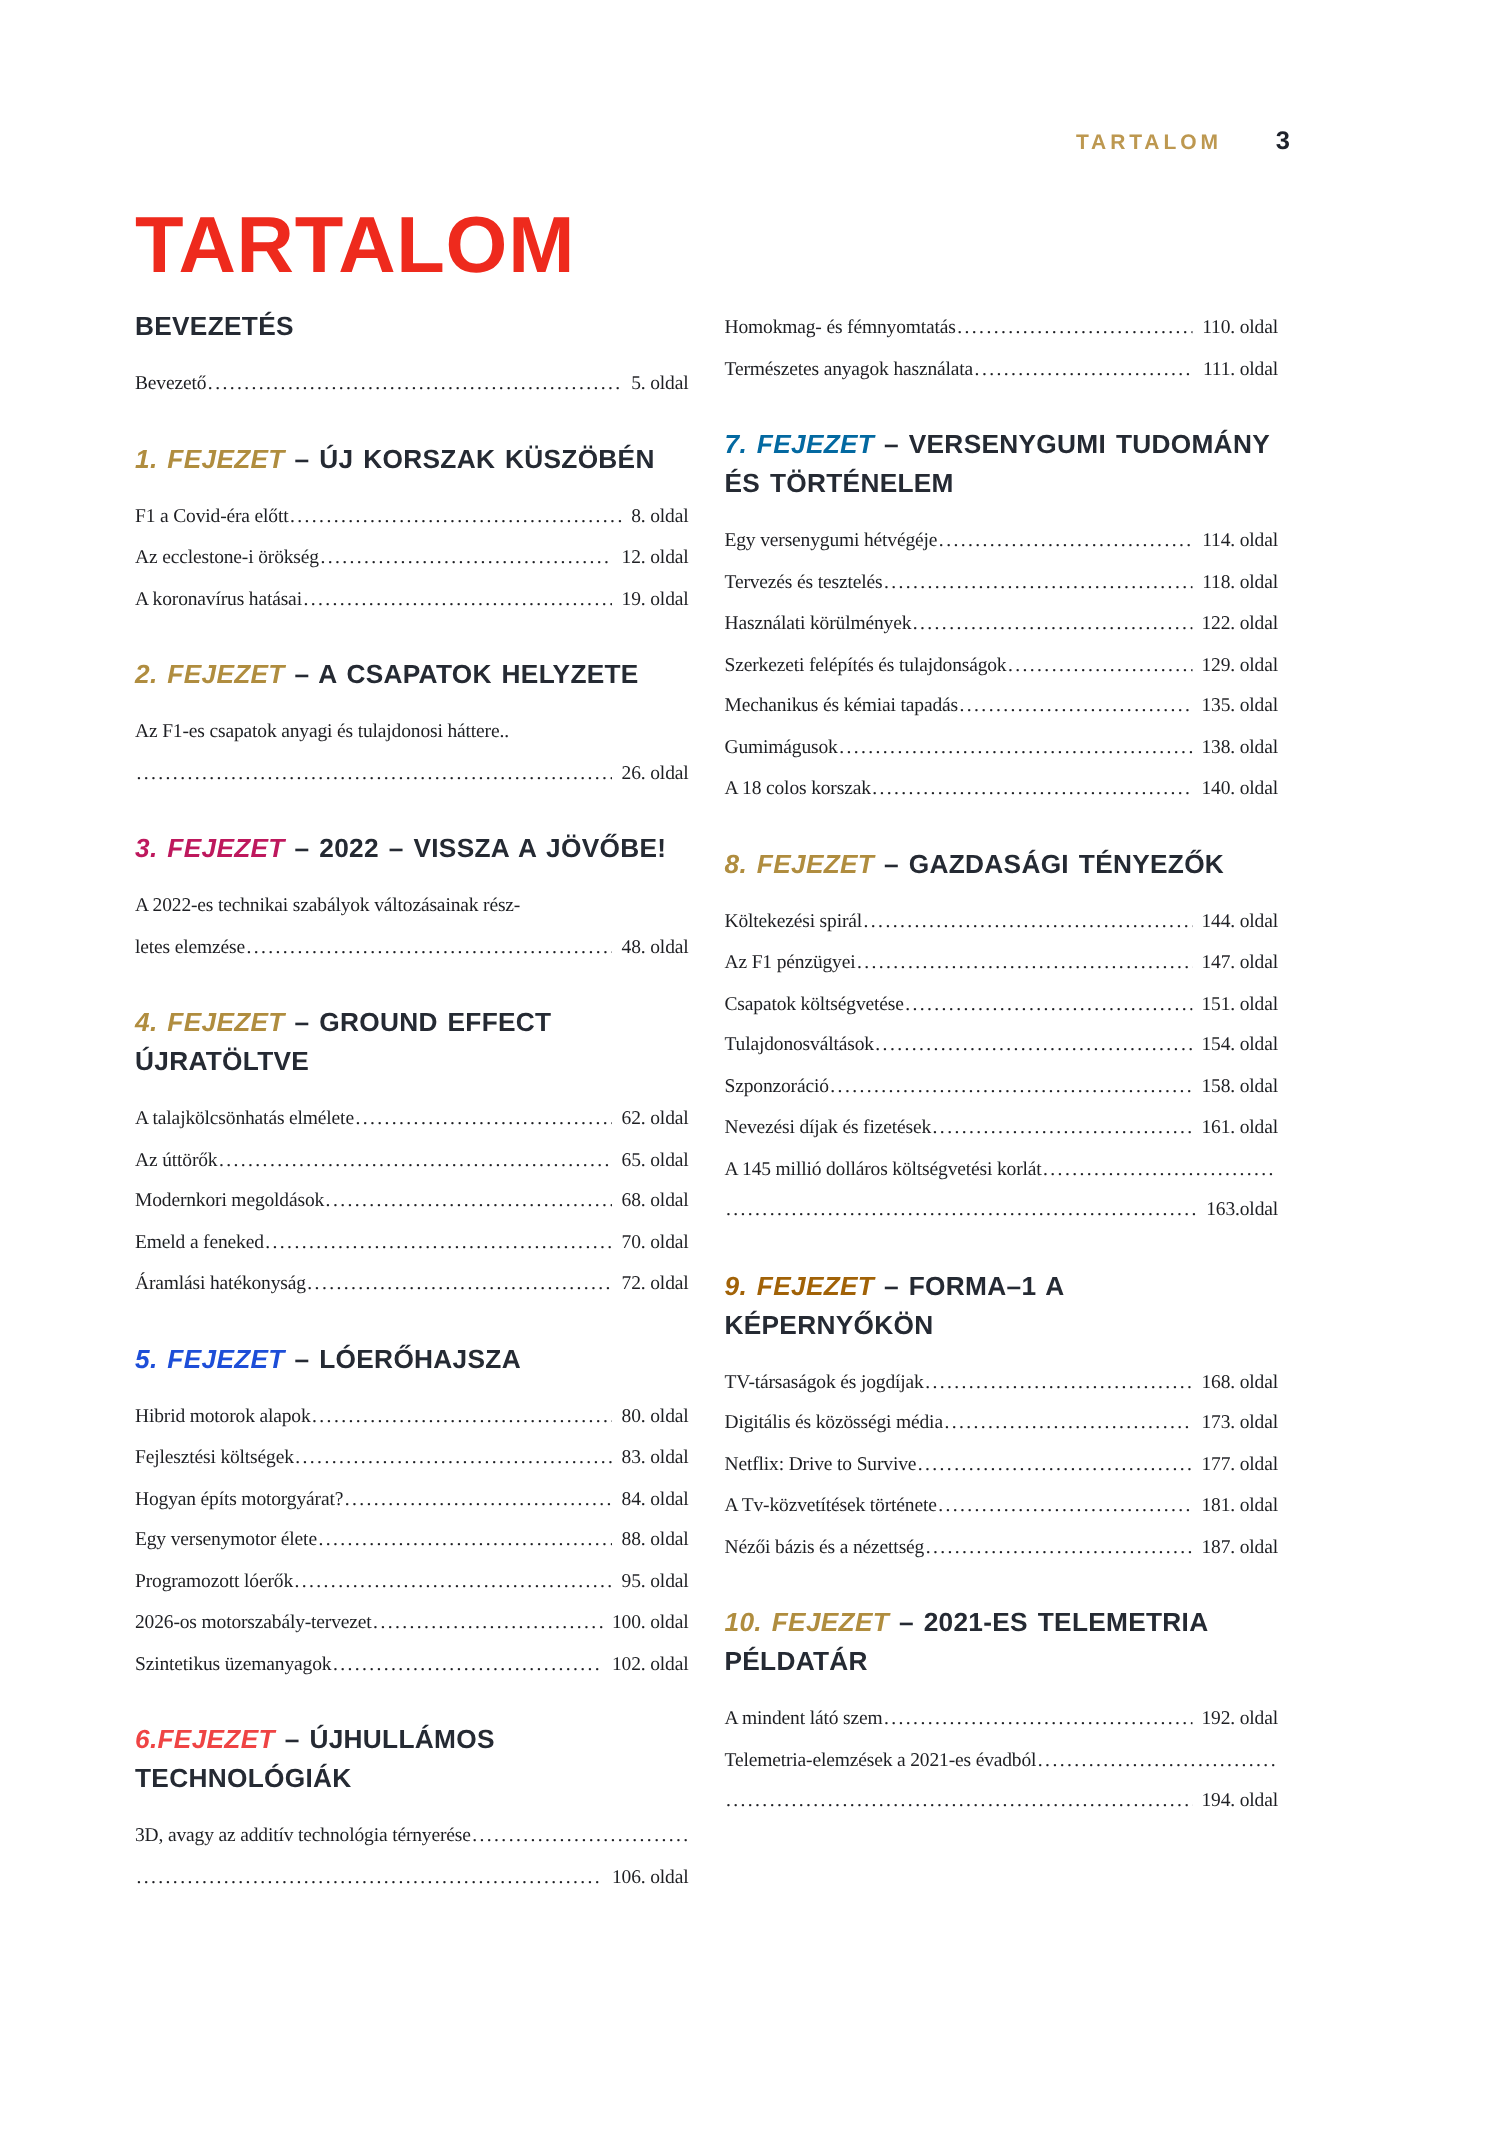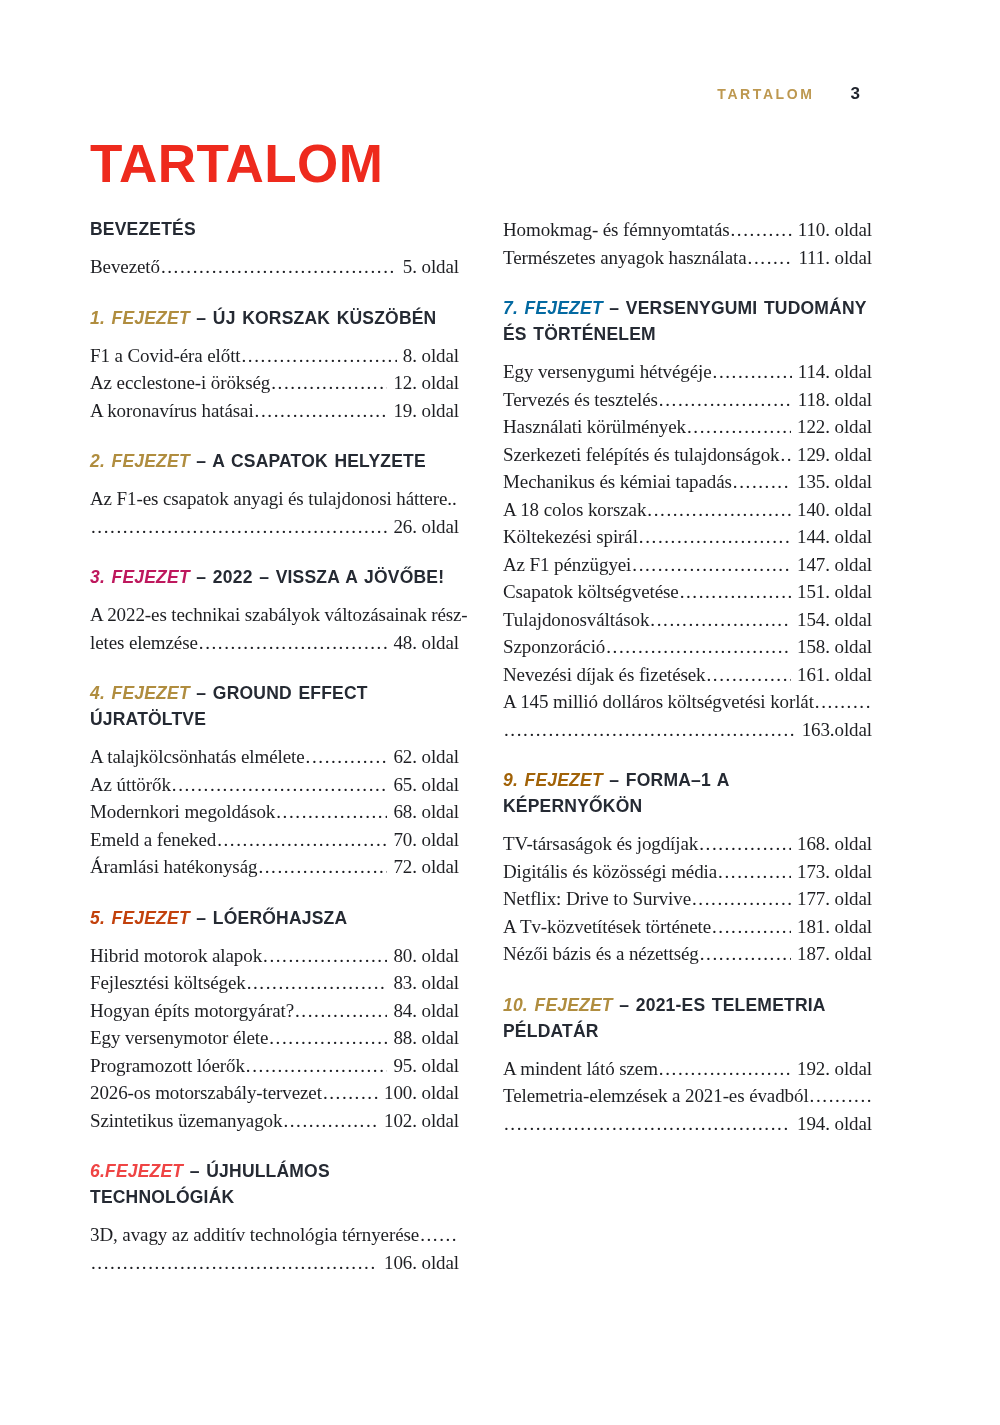--- a/index.html
+++ b/index.html
@@ -14,33 +14,33 @@
     font-family:"Liberation Sans",sans-serif;
   }
   .rh-title{font-weight:700;font-size:14px;letter-spacing:2.6px;color:#bd9850;}
   .rh-page{font-weight:700;font-size:17px;color:#1e222b;}
   .content{padding:136px 140px 0 90px;}
   .page-title{
     font-family:"Liberation Sans",sans-serif;font-weight:700;
     font-size:53px;line-height:56px;color:#ee2a1d;
     letter-spacing:0.5px;margin:0;
   }
-  .columns{display:flex;gap:44px;margin-top:24px;}
+  .columns{display:flex;gap:24px;margin-top:12px;}
   .col{width:369px;flex:0 0 369px;}
   .section h3{
     font-family:"Liberation Sans",sans-serif;font-weight:700;
     font-size:17.5px;line-height:26px;color:#252a33;
     letter-spacing:0.2px;word-spacing:1.5px;
     margin:24px 0 11px 0;
   }
   .section:first-child h3{margin-top:0;}
   .section h3 .num{color:#b08d3f;font-style:italic;}
   .entry{
     display:flex;align-items:baseline;
-    font-size:19px;line-height:27.5px;letter-spacing:-0.1px;
+    font-size:13px;line-height:27.5px;letter-spacing:-0.1px;
     white-space:nowrap;
   }
   .entry .label{flex:0 0 auto;}
   .leader{flex:1 1 auto;overflow:hidden;min-width:6px;margin:0 1px;}
   .leader::before{
     content:"....................................................................................................";
     letter-spacing:1.6px;color:#1e1f23;
   }
   .page-num{flex:0 0 auto;padding-left:5px;}
 </style>
@@ -125,21 +125,21 @@
             <span class="leader"></span>
             <span class="page-num">70. oldal</span>
           </div>
           <div class="entry">
             <span class="label">Áramlási hatékonyság</span>
             <span class="leader"></span>
             <span class="page-num">72. oldal</span>
           </div>
         </div>
         <div class="section">
-          <h3><span class="num" style="color: #c2410c;">5. FEJEZET</span> <span class="rest">– LÓERŐHAJSZA</span></h3>
+          <h3><span class="num" style="color: #1d4ed8;">5. FEJEZET</span> <span class="rest">– LÓERŐHAJSZA</span></h3>
           <div class="entry">
             <span class="label">Hibrid motorok alapok</span>
             <span class="leader"></span>
             <span class="page-num">80. oldal</span>
           </div>
           <div class="entry">
             <span class="label">Fejlesztési költségek</span>
             <span class="leader"></span>
             <span class="page-num">83. oldal</span>
           </div>
@@ -215,26 +215,32 @@
             <span class="label">Szerkezeti felépítés és tulajdonságok</span>
             <span class="leader"></span>
             <span class="page-num">129. oldal</span>
           </div>
           <div class="entry">
             <span class="label">Mechanikus és kémiai tapadás</span>
             <span class="leader"></span>
             <span class="page-num">135. oldal</span>
           </div>
           <div class="entry">
+            <span class="label">Gumimágusok</span>
+            <span class="leader"></span>
+            <span class="page-num">138. oldal</span>
+          </div>
+          <div class="entry">
             <span class="label">A 18 colos korszak</span>
             <span class="leader"></span>
             <span class="page-num">140. oldal</span>
           </div>
         </div>
         <div class="section">
+          <h3><span class="num" style="color: rgb(176, 141, 63);">8. FEJEZET</span> <span class="rest">– GAZDASÁGI TÉNYEZŐK</span></h3>
           <div class="entry">
             <span class="label">Költekezési spirál</span>
             <span class="leader"></span>
             <span class="page-num">144. oldal</span>
           </div>
           <div class="entry">
             <span class="label">Az F1 pénzügyei</span>
             <span class="leader"></span>
             <span class="page-num">147. oldal</span>
           </div>

